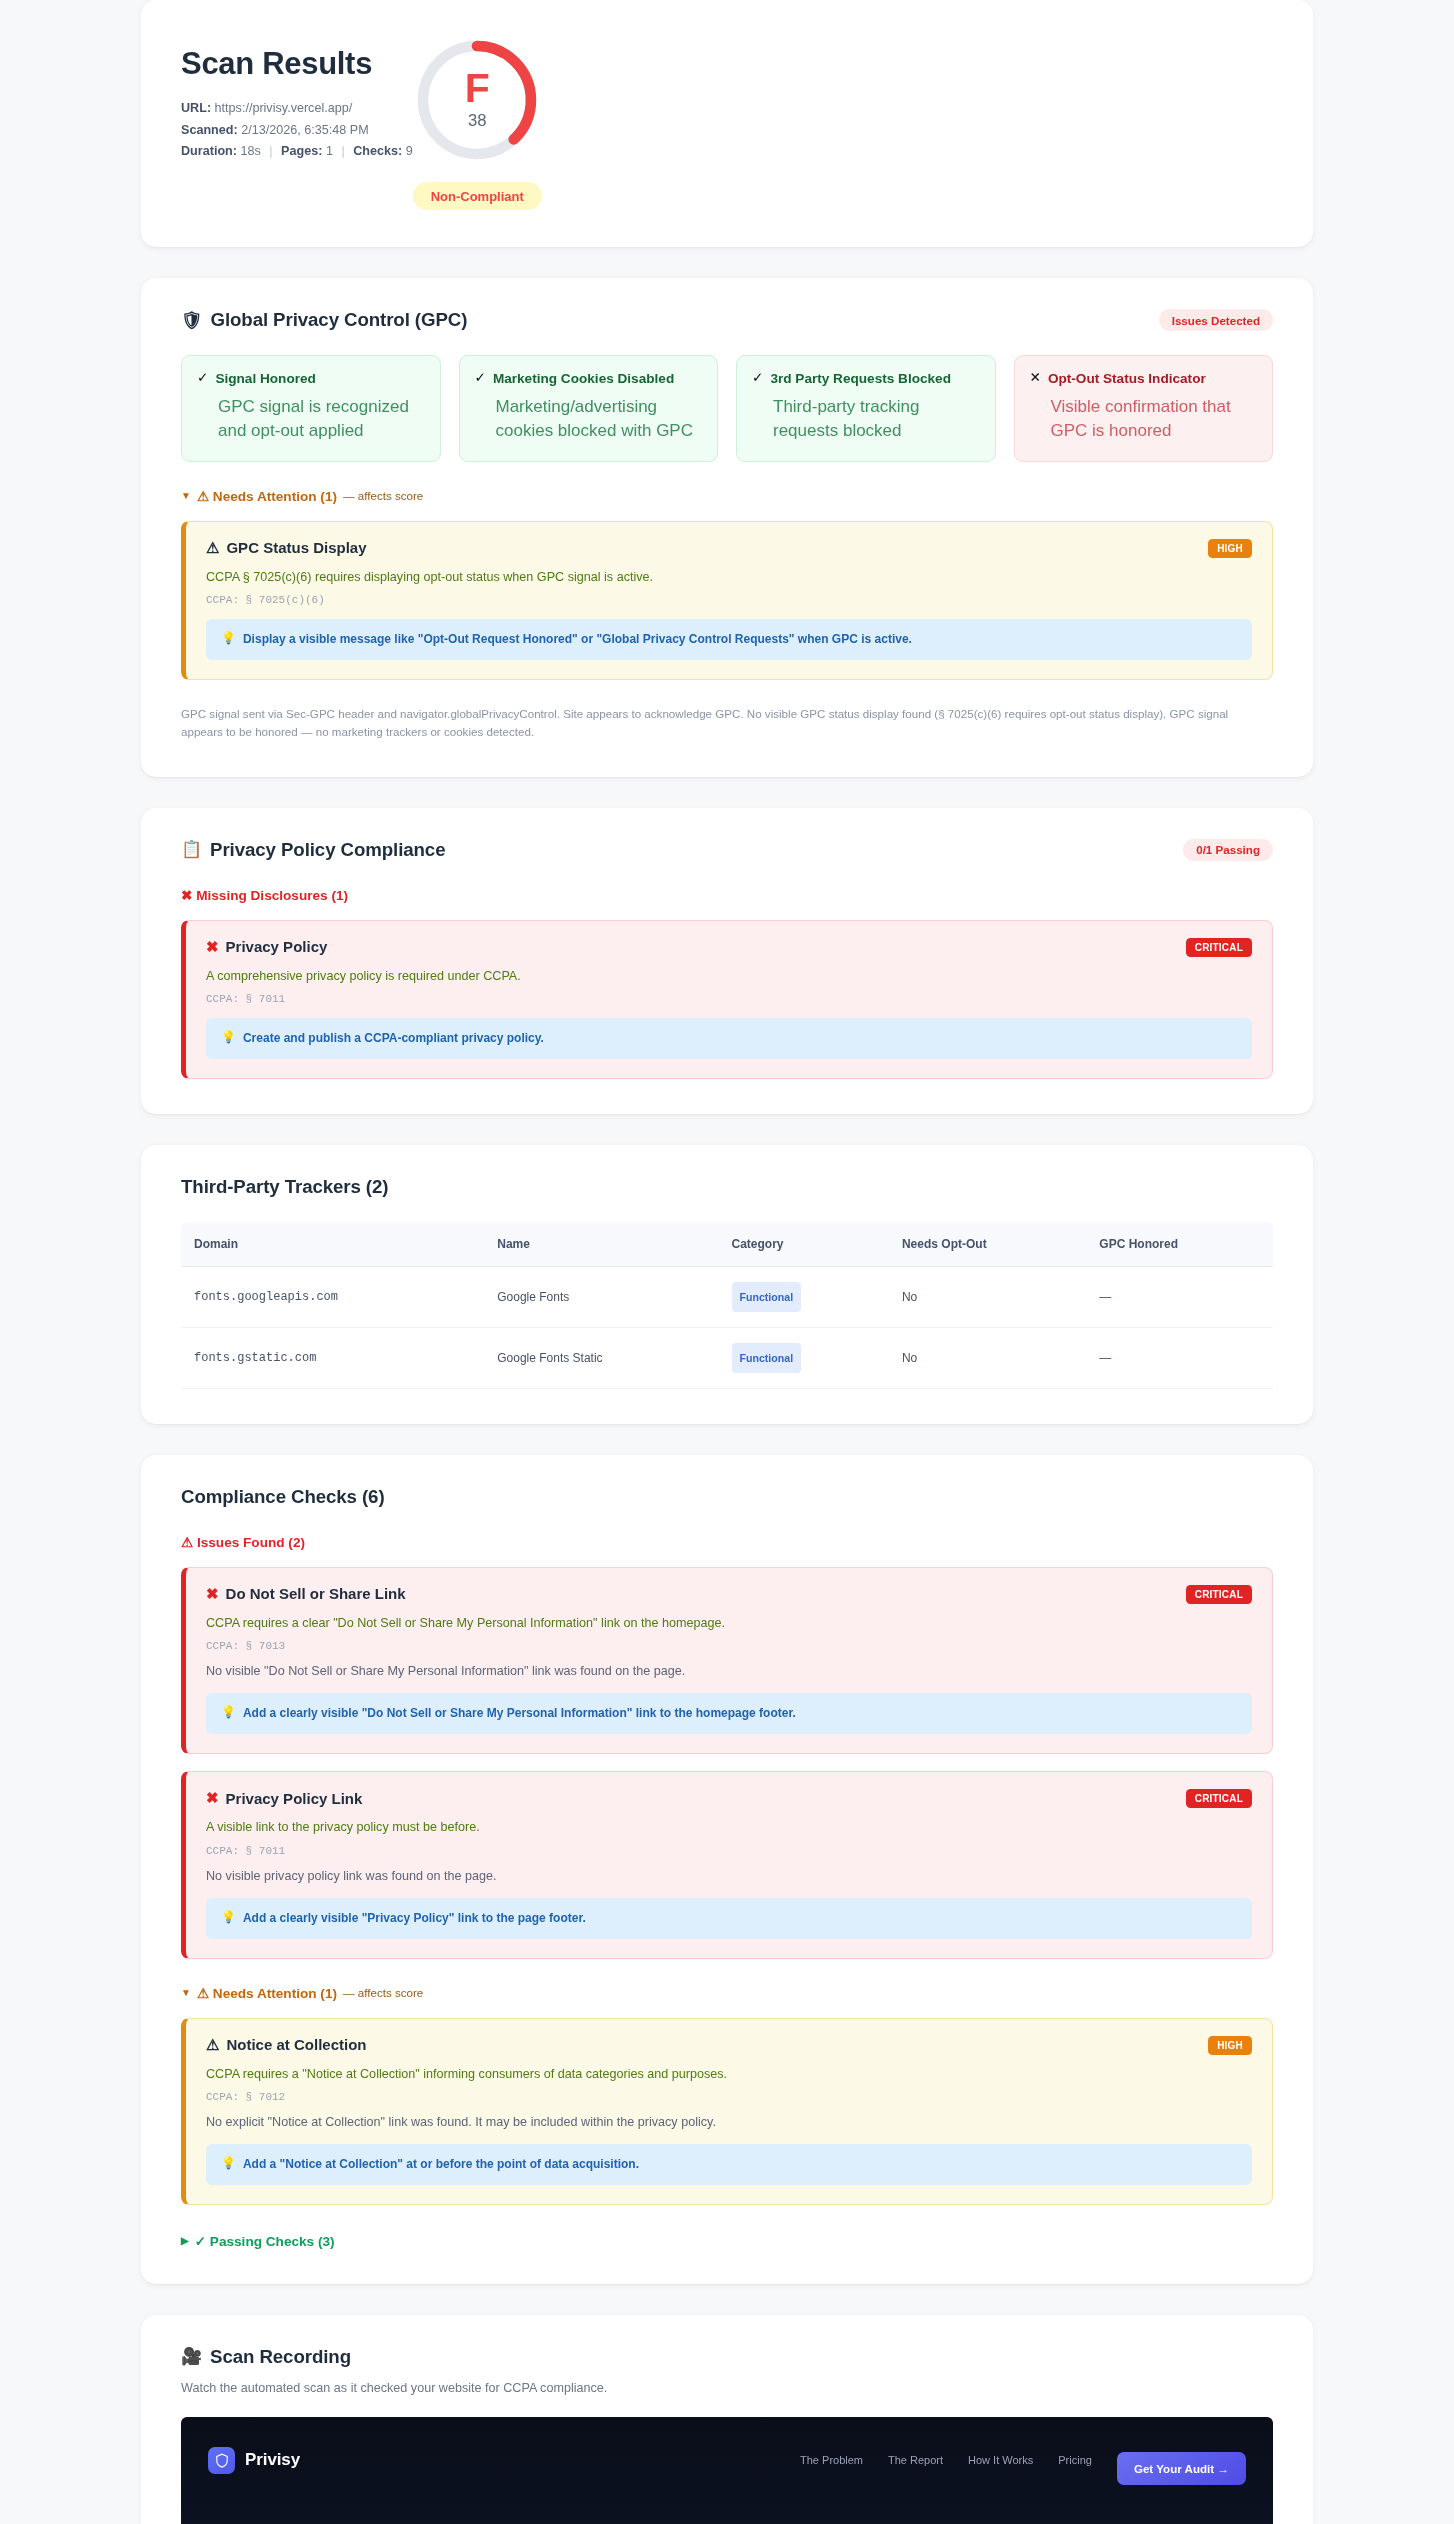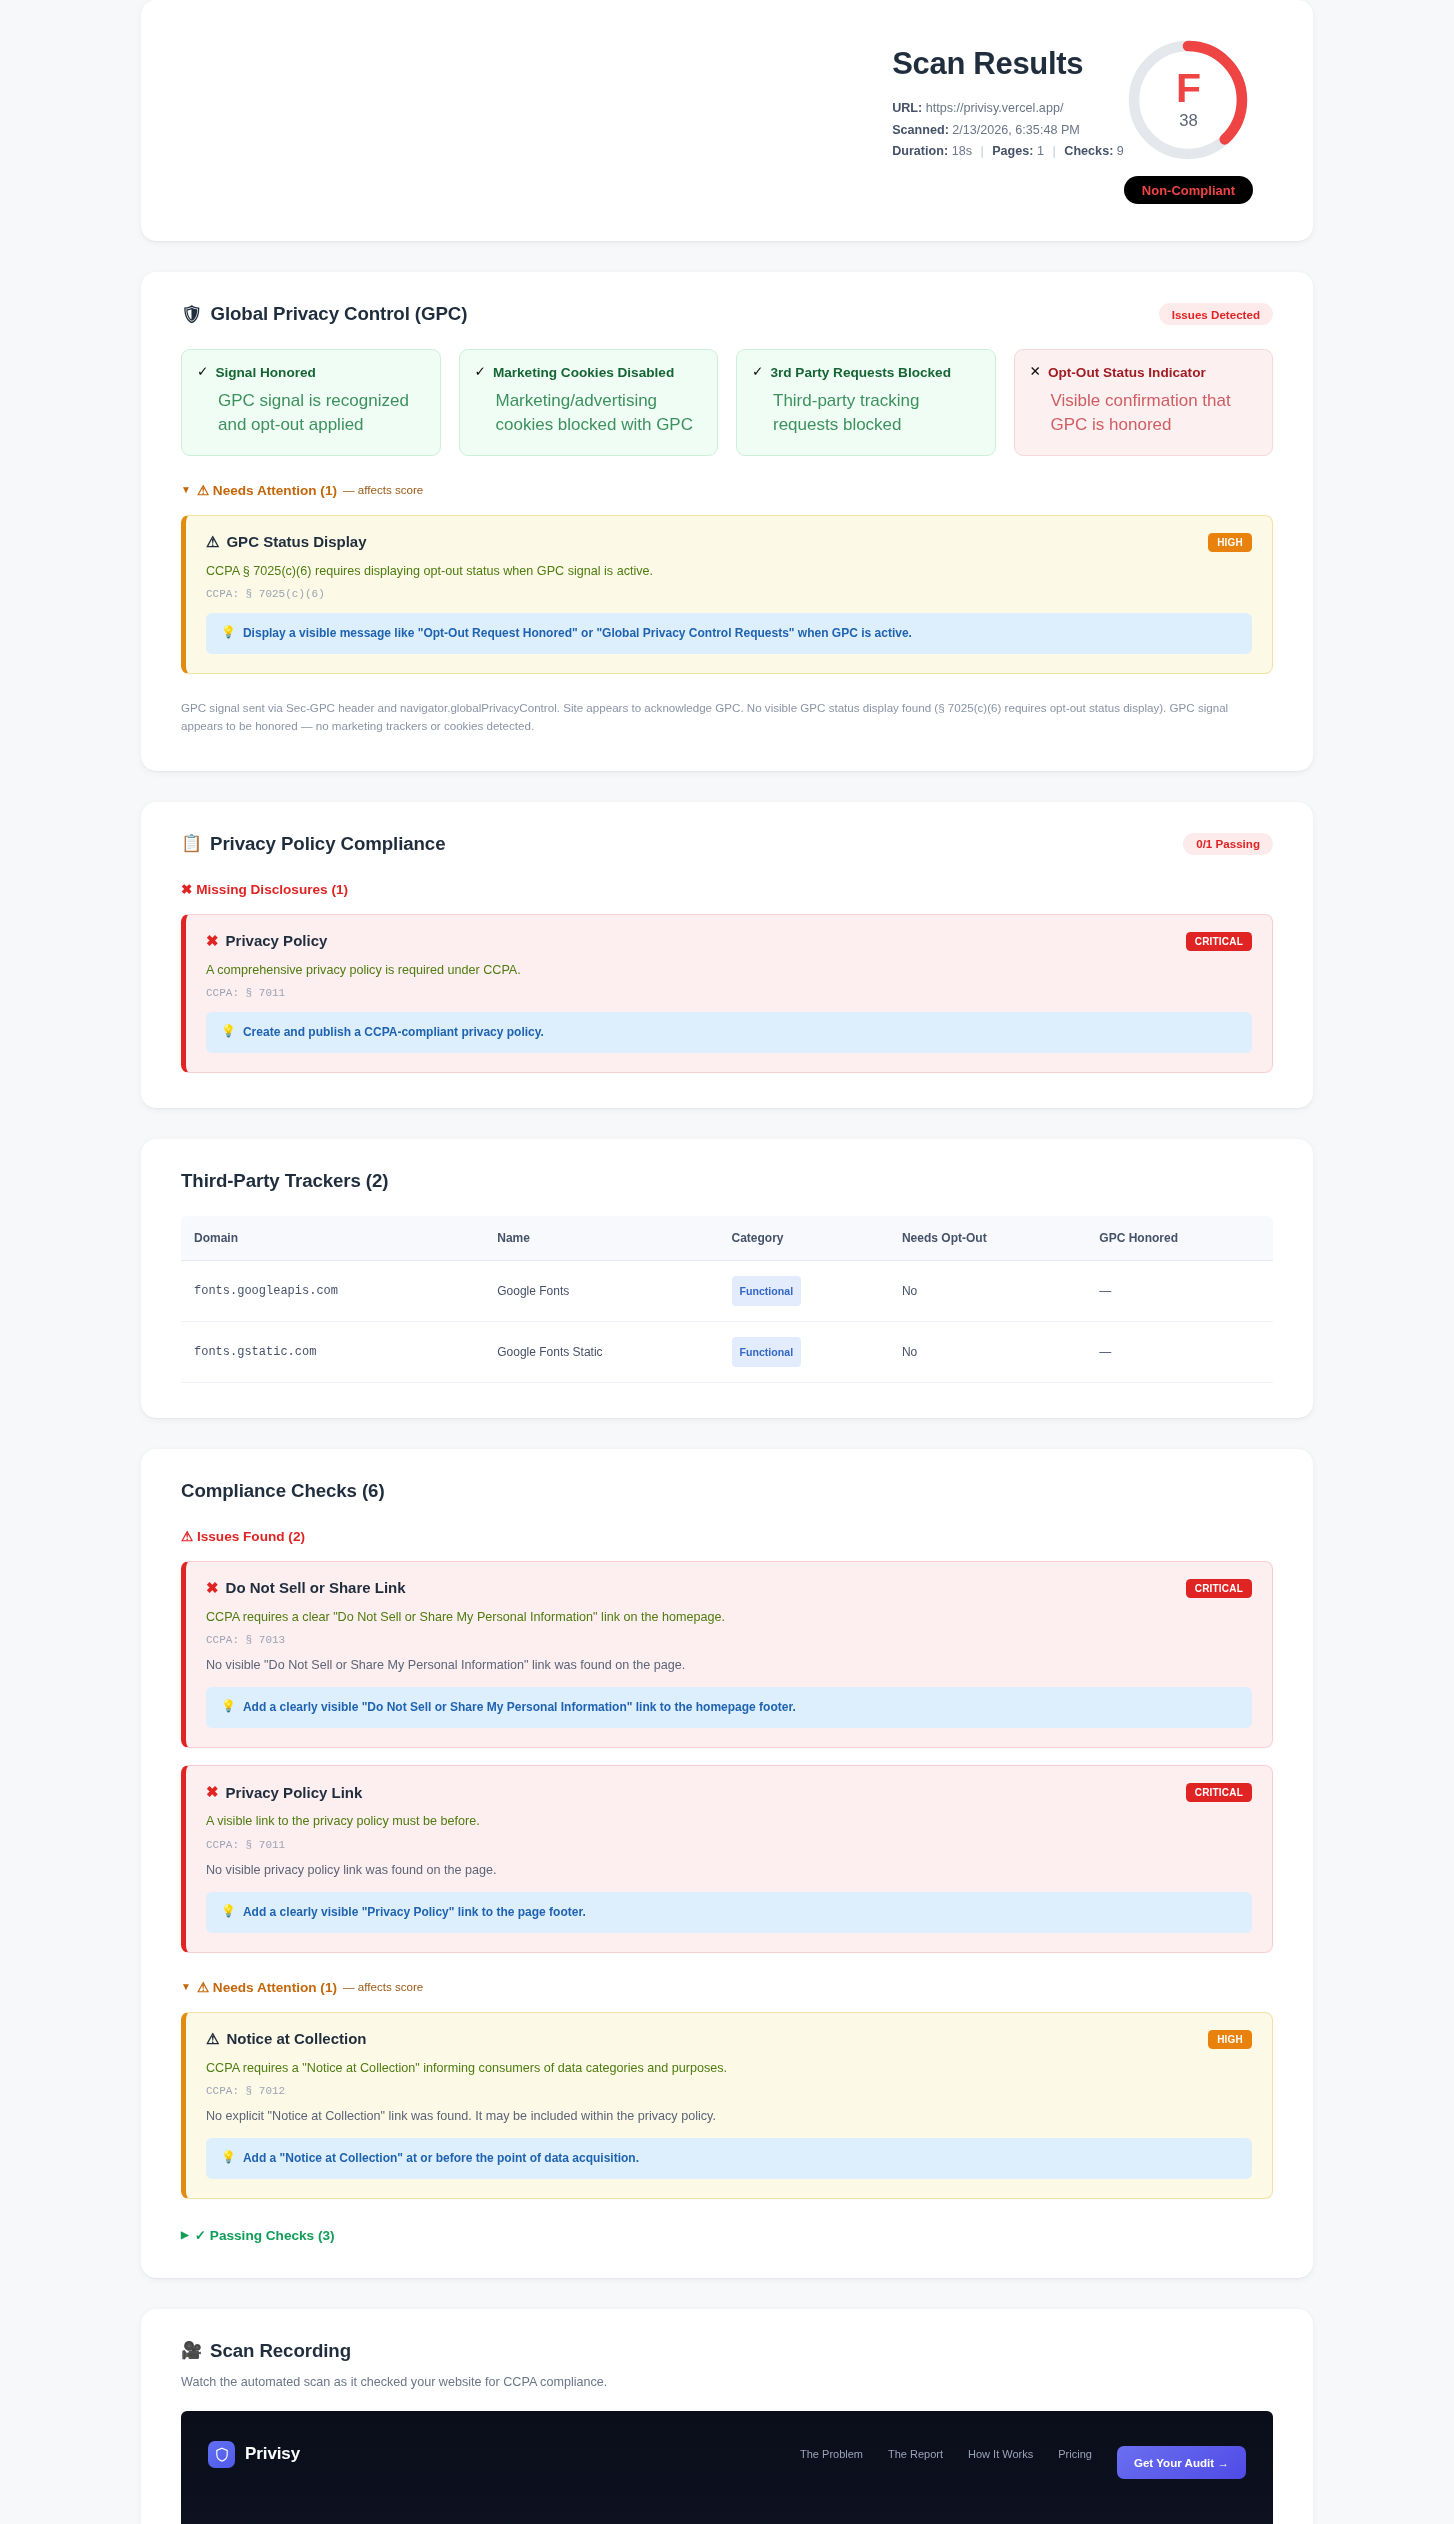--- a/index.html
+++ b/index.html
@@ -13,35 +13,35 @@
 
   .card {
     background: #ffffff;
     border-radius: 15px;
     margin: 0 auto 31px auto;
     width: 1172px;
     box-shadow: 0 2px 7px rgba(16,24,40,0.05), 0 0.5px 1.5px rgba(16,24,40,0.04);
   }
 
   
-  .summary { padding: 37px 40px 37px 40px; display: flex; align-items: flex-start; justify-content: flex-end; }
+  .summary { padding: 37px 40px 37px 40px; display: flex; align-items: flex-start; justify-content: flex-start; }
   .summary-left { padding-top: 9px; }
   .title-xl { font-size: 31px; font-weight: 700; color: #1f2d3d; letter-spacing: -0.3px; }
   .meta { margin-top: 16px; font-size: 12.6px; line-height: 1.72; color: #6b7688; }
   .meta b { color: #46526a; font-weight: 700; }
   .meta .sep { color: #c3cad6; padding: 0 5px; }
 
   .summary-right { display: flex; flex-direction: column; align-items: center; padding-right: 20px; }
   .gauge { position: relative; width: 126px; height: 126px; }
   .gauge svg { transform: rotate(-90deg); display:block; }
   .gauge-center { position: absolute; inset: 0; display: flex; flex-direction: column; align-items: center; justify-content: center; }
   .grade { font-size: 41px; font-weight: 700; color: #ef4444; line-height: .95; }
   .score { font-size: 16.7px; color: #5b6577; margin-top: 3px; }
   .pill-noncompliant {
-    margin-top: 13px; background: #000000; color: #ef4444;
+    margin-top: 19px; background: #fef9c3; color: #ef4444;
     font-size: 13px; font-weight: 700; border-radius: 20px; padding: 6.6px 18px;
   }
 
   
   .sec { padding: 31px 40px 35px 40px; }
   .sec-head { display: flex; align-items: center; justify-content: space-between; }
   .sec-title { font-size: 18.7px; font-weight: 700; color: #1f2d3d; display: flex; align-items: center; gap: 8px; letter-spacing: -0.1px; }
   .sec-title .emo { font-size: 17px; }
   .badge-sm { font-size: 11.6px; font-weight: 700; border-radius: 15px; padding: 4.5px 13px; }
   .badge-danger { background: #fdeaea; color: #e02424; }

